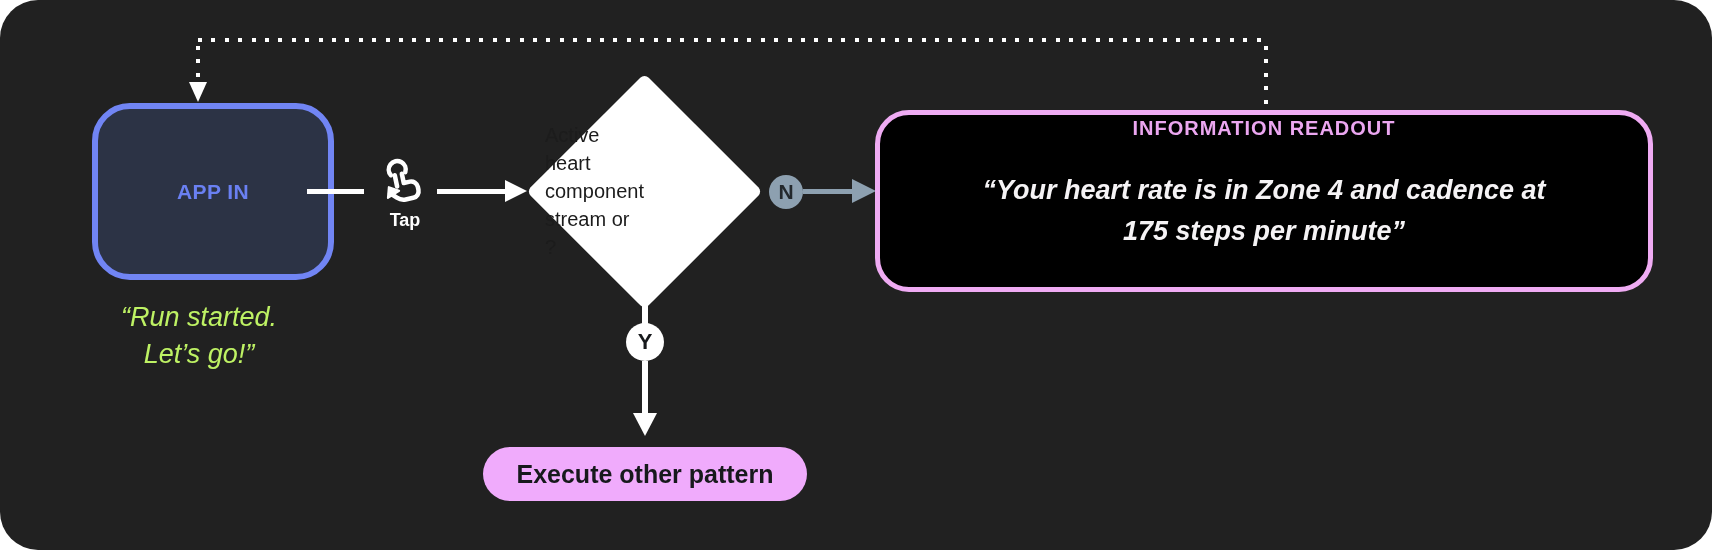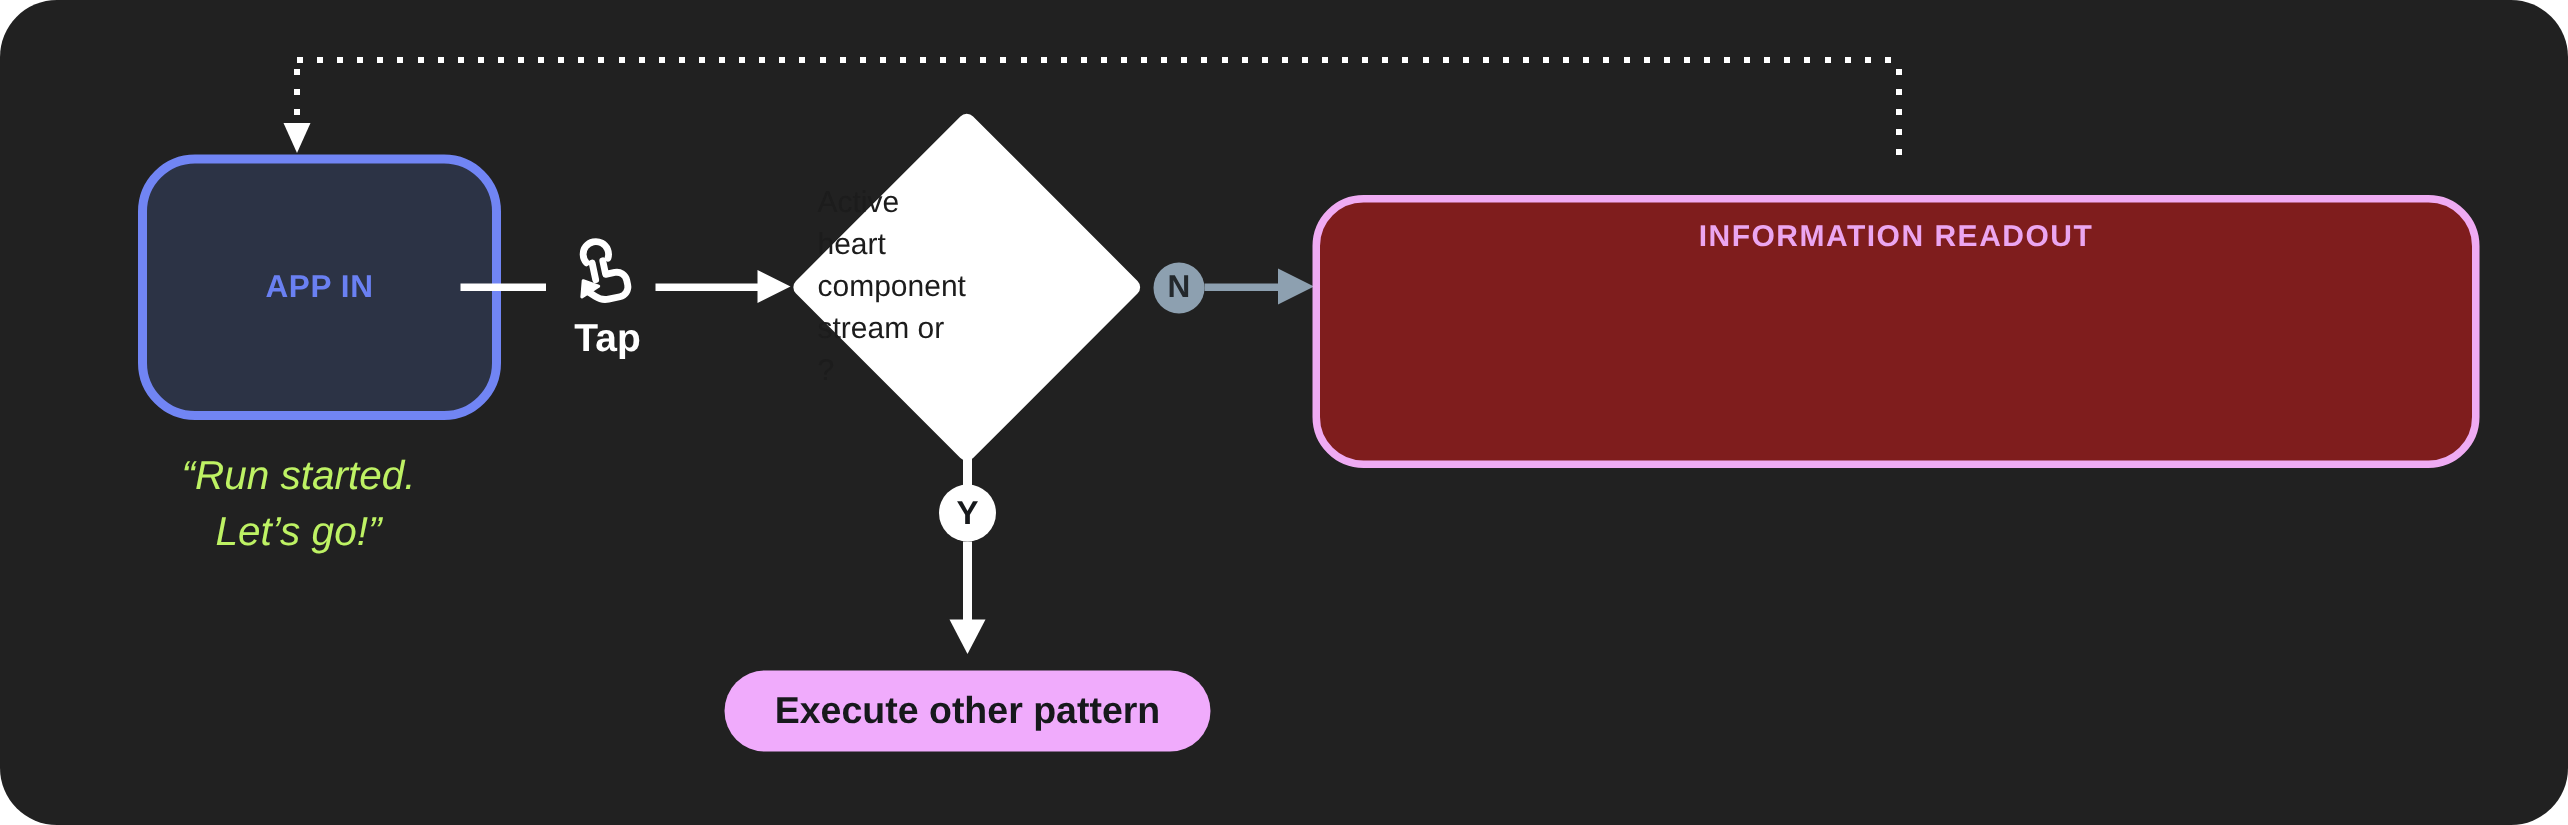--- a/index.html
+++ b/index.html
@@ -56,21 +56,21 @@
   .arrowhead-right-white {
     position: absolute; left: 505px; top: 180px; width: 0; height: 0;
     border-top: 11px solid transparent; border-bottom: 11px solid transparent;
     border-left: 22px solid #ffffff;
   }
 
   
   .tap-icon { position: absolute; left: 371px; top: 156px; }
   .tap-label {
     position: absolute; left: 340px; top: 210px; width: 130px; text-align: center;
-    color: #ffffff; font-weight: 700; font-size: 26px;
+    color: #ffffff; font-weight: 700; font-size: 18px;
   }
 
   
   .diamond {
     position: absolute; left: 561px; top: 108px; width: 167px; height: 167px;
     background: #ffffff; border-radius: 6px; transform: rotate(45deg);
   }
   .diamond-text {
     position: absolute; left: 545px; top: 121px; width: 200px;
     color: #1c1c1c; font-weight: 400;
@@ -93,24 +93,23 @@
   }
   .arrowhead-right-gray {
     position: absolute; left: 852px; top: 179px; width: 0; height: 0;
     border-top: 12px solid transparent; border-bottom: 12px solid transparent;
     border-left: 24px solid #8da0b0;
   }
 
   
   .readout-box {
     position: absolute; left: 875px; top: 110px; width: 778px; height: 182px;
-    background: #7f1d1d; border: 5px solid #efabf3; border-radius: 34px;
+    background: #000000; border: 5px solid #efabf3; border-radius: 34px;
     display: flex; flex-direction: column; align-items: center;
-    padding-top: 12px;
-    margin-top: 20px;
+    padding-top: 2px;
   }
   .readout-title {
     color: #eba6f0; font-weight: 700; font-size: 20px; letter-spacing: 1px;
     text-align: center;
   }
   .readout-quote {
     flex: 1; display: flex; flex-direction: column; justify-content: center;
     color: #f5f3f5; font-weight: 700; font-style: italic;
     font-size: 27px; line-height: 41px; text-align: center;
     padding-bottom: 6px;
@@ -177,20 +176,24 @@
       <div>stream or</div>
       <div>?</div>
     </div>
 
     <div class="badge n">N</div>
     <div class="shaft-gray"></div>
     <div class="arrowhead-right-gray"></div>
 
     <div class="readout-box">
       <div class="readout-title">INFORMATION READOUT</div>
+      <div class="readout-quote">
+        <div>“Your heart rate is in Zone 4 and cadence at</div>
+        <div>175 steps per minute”</div>
+      </div>
     </div>
 
     <div class="y-stub"></div>
     <div class="badge y">Y</div>
     <div class="y-shaft"></div>
     <div class="arrowhead-down-white2"></div>
 
     <div class="pill">Execute other pattern</div>
 
   </div>

